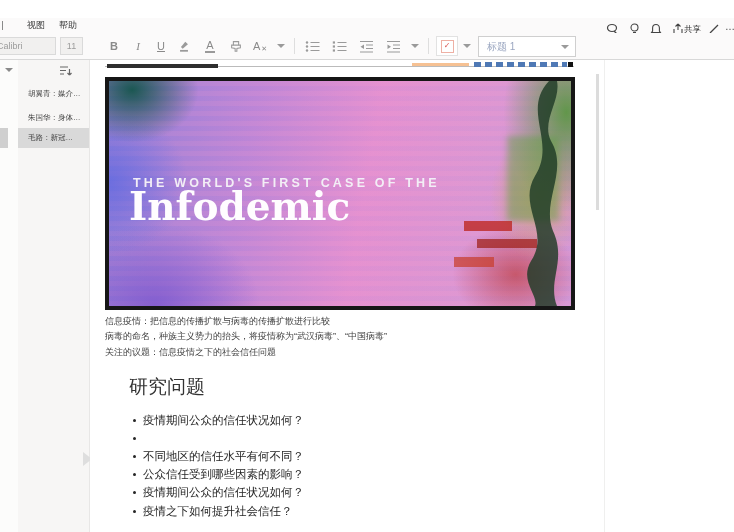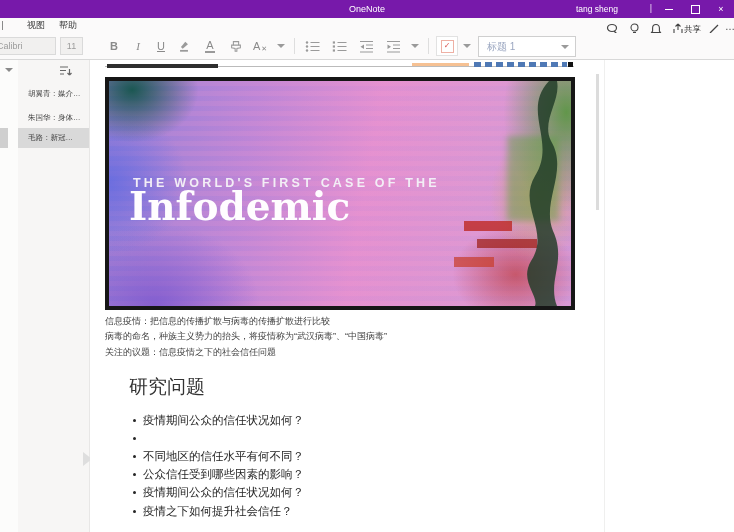--- a/index.html
+++ b/index.html
@@ -109,34 +109,20 @@
   .note-h1{position:absolute;left:129px;top:374px;font-size:19px;font-weight:400;color:#333;}
   .bullets{position:absolute;left:133px;top:411px;font-size:11.5px;color:#262626;}
   .bullet-item{height:18.2px;display:flex;align-items:center;white-space:nowrap;}
   .dot{width:3px;height:3px;background:#262626;border-radius:50%;margin-right:7px;flex:0 0 auto;}
 </style>
 </head>
 <body>
 
 <div class="app">
 
-  <div class="titlebar">
-    <div class="tb-title">OneNote</div>
-    <div class="tb-user">tang sheng</div>
-    <div class="tb-sep">|</div>
-    <div class="win-btn win-min">
-      <span class="min-glyph"></span>
-    </div>
-    <div class="win-btn win-max">
-      <span class="max-glyph"></span>
-    </div>
-    <div class="win-btn win-close">
-      <span>×</span>
-    </div>
-  </div>
 
   <div class="menubar"></div>
   <div class="menu-caret"></div>
   <div class="menu-item" style="left:27px">视图</div>
   <div class="menu-item" style="left:59px">帮助</div>
 
   <div class="util" style="left:604px">
     <svg width="13" height="12" viewBox="0 0 13 12">
       <ellipse cx="6" cy="5" rx="4.5" ry="3.5" fill="none" stroke="#444" stroke-width="1.2"></ellipse>
       <path d="M8 8 L11 11" stroke="#444" stroke-width="1.2" fill="none"></path>

